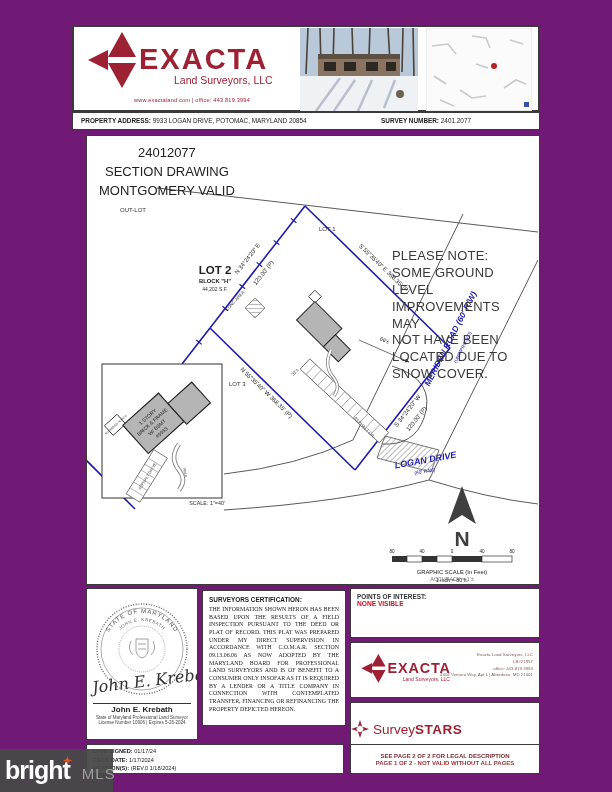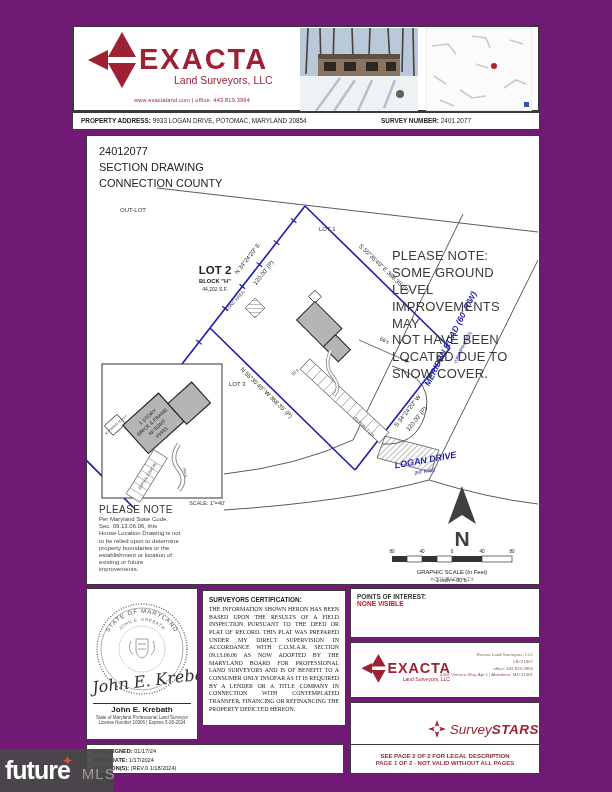--- a/index.html
+++ b/index.html
@@ -233,42 +233,31 @@
         <text x="335" y="417" text-anchor="middle" font-size="4.6" fill="#222">40</text>
         <text x="365" y="417" text-anchor="middle" font-size="4.6" fill="#222">0</text>
         <text x="395" y="417" text-anchor="middle" font-size="4.6" fill="#222">40</text>
         <text x="425" y="417" text-anchor="middle" font-size="4.6" fill="#222">80</text>
         <text x="365" y="438" text-anchor="middle" font-size="5.8" fill="#222">GRAPHIC SCALE (In Feet)</text>
         <text x="365" y="446" text-anchor="middle" font-size="5.4" fill="#222">1 inch = 80 ft.</text>
       </g>
       <text x="365" y="454" text-anchor="middle" font-size="5.4" fill="#777" transform="translate(0,-9)">ACCURACY = 1'±</text>
     </svg>
 
-    <div class="abs" style="left:12px;top:8px;font-size:11px;line-height:1.45;color:#222;">
+    <div class="abs" style="left:12px;top:8px;font-size:13px;line-height:1.45;color:#222;text-align:center;">
       <div>24012077</div>
       <div>SECTION DRAWING</div>
-      <div>CONNECTION COUNTY</div>
+      <div>MONTGOMERY VALID</div>
     </div>
     <div class="abs pre" style="left:262px;top:112px;width:125px;font-size:13px;line-height:1.3;color:#3a3a3a;letter-spacing:.2px;margin-left:43px;">PLEASE NOTE:
 SOME GROUND LEVEL
 IMPROVEMENTS MAY
 NOT HAVE BEEN
 LOCATED DUE TO
 SNOW COVER.</div>
-    <div class="abs" style="left:12px;top:368px;width:118px;">
-      <div style="font-size:10px;color:#333;letter-spacing:.4px;">PLEASE NOTE</div>
-      <div class="pre" style="font-size:6px;line-height:1.2;color:#444;margin-top:1px;">Per Maryland State Code,
-Sec. 09.13.06.06, this
-House Location Drawing is not
-to be relied upon to determine
-property boundaries or the
-establishment or location of
-existing or future
-improvements.</div>
-    </div>
   </div>
 
   <div class="abs box" style="left:86px;top:588px;width:112px;height:152px;">
     <svg class="abs" style="left:0;top:2px;" width="110" height="112" viewBox="0 0 110 112">
       <defs>
         <path id="arcT" d="M 17,60 A 38,38 0 0 1 93,60"></path>
         <path id="arcN" d="M 25,60 A 30,30 0 0 1 85,60"></path>
       </defs>
       <circle cx="55" cy="58" r="45" fill="none" stroke="#666" stroke-width="1.4" stroke-dasharray="1,1.6"></circle>
       <circle cx="55" cy="58" r="41" fill="none" stroke="#777" stroke-width=".6"></circle>
@@ -314,21 +303,21 @@
       <text x="48" y="31" font-size="5.6" fill="#9e2033">Land Surveyors, LLC</text>
     </svg>
     <div class="abs" style="right:6px;top:9px;text-align:right;font-size:4.4px;line-height:1.55;color:#8e5a5a;">
       <div>Exacta Land Surveyors, LLC</div>
       <div>LB#21957</div>
       <div>office: 443.819.3994</div>
       <div>4404 Ventura Way, Apt L | Aberdeen, MD 21001</div>
     </div>
   </div>
 
-  <div class="abs box" style="left:350px;top:702px;width:190px;height:54px;display:flex;align-items:center;justify-content:flex-end;font-style:italic;">
+  <div class="abs box" style="left:350px;top:702px;width:190px;height:54px;display:flex;align-items:center;justify-content:flex-start;">
     <svg width="18" height="18" viewBox="0 0 20 20" style="margin-right:4px;">
       <polygon points="10,0 12.5,7.5 10,6 7.5,7.5" fill="#9e2033"></polygon>
       <polygon points="10,20 12.5,12.5 10,14 7.5,12.5" fill="#9e2033"></polygon>
       <polygon points="0,10 7.5,7.5 6,10 7.5,12.5" fill="#9e2033"></polygon>
       <polygon points="20,10 12.5,7.5 14,10 12.5,12.5" fill="#9e2033"></polygon>
     </svg>
     <span style="font-size:13.5px;color:#9e2033;"><span>Survey</span><b style="letter-spacing:.5px;">STARS</b></span>
   </div>
 
   <div class="abs box" style="left:86px;top:744px;width:258px;height:30px;padding:2px 6px;font-size:5.6px;line-height:1.55;color:#222;">
@@ -337,21 +326,21 @@
     <div><b>REVISION(S):</b> <span>(REV.0  1/18/2024)</span></div>
   </div>
 
   <div class="abs box" style="left:350px;top:744px;width:190px;height:30px;display:flex;flex-direction:column;align-items:center;justify-content:center;text-align:center;">
     <div style="font-size:6px;font-weight:bold;color:#7b2d35;">SEE PAGE 2 OF 2 FOR LEGAL DESCRIPTION</div>
     <div style="font-size:6px;font-weight:bold;color:#a63038;margin-top:1px;">PAGE 1 OF 2 - NOT VALID WITHOUT ALL PAGES</div>
   </div>
 
   <div class="abs" style="left:0;top:749px;width:113px;height:43px;background:rgba(72,72,72,.95);display:flex;align-items:center;padding-left:5px;box-sizing:border-box;">
     <span style="position:relative;font-size:25px;font-weight:bold;color:#fff;letter-spacing:-1px;line-height:1;">
-      <span>future</span>
+      <span>bright</span>
       <svg width="9" height="9" viewBox="0 0 10 10" style="position:absolute;right:-2px;top:-2px;">
         <polygon points="5,0 6.3,3.7 10,5 6.3,6.3 5,10 3.7,6.3 0,5 3.7,3.7" fill="#e0562c"></polygon>
       </svg>
     </span>
     <span style="font-size:15px;color:#9d9d9d;margin-left:12px;margin-top:6px;letter-spacing:1px;">MLS</span>
   </div>
 
 </div>
 
 </body></html>

